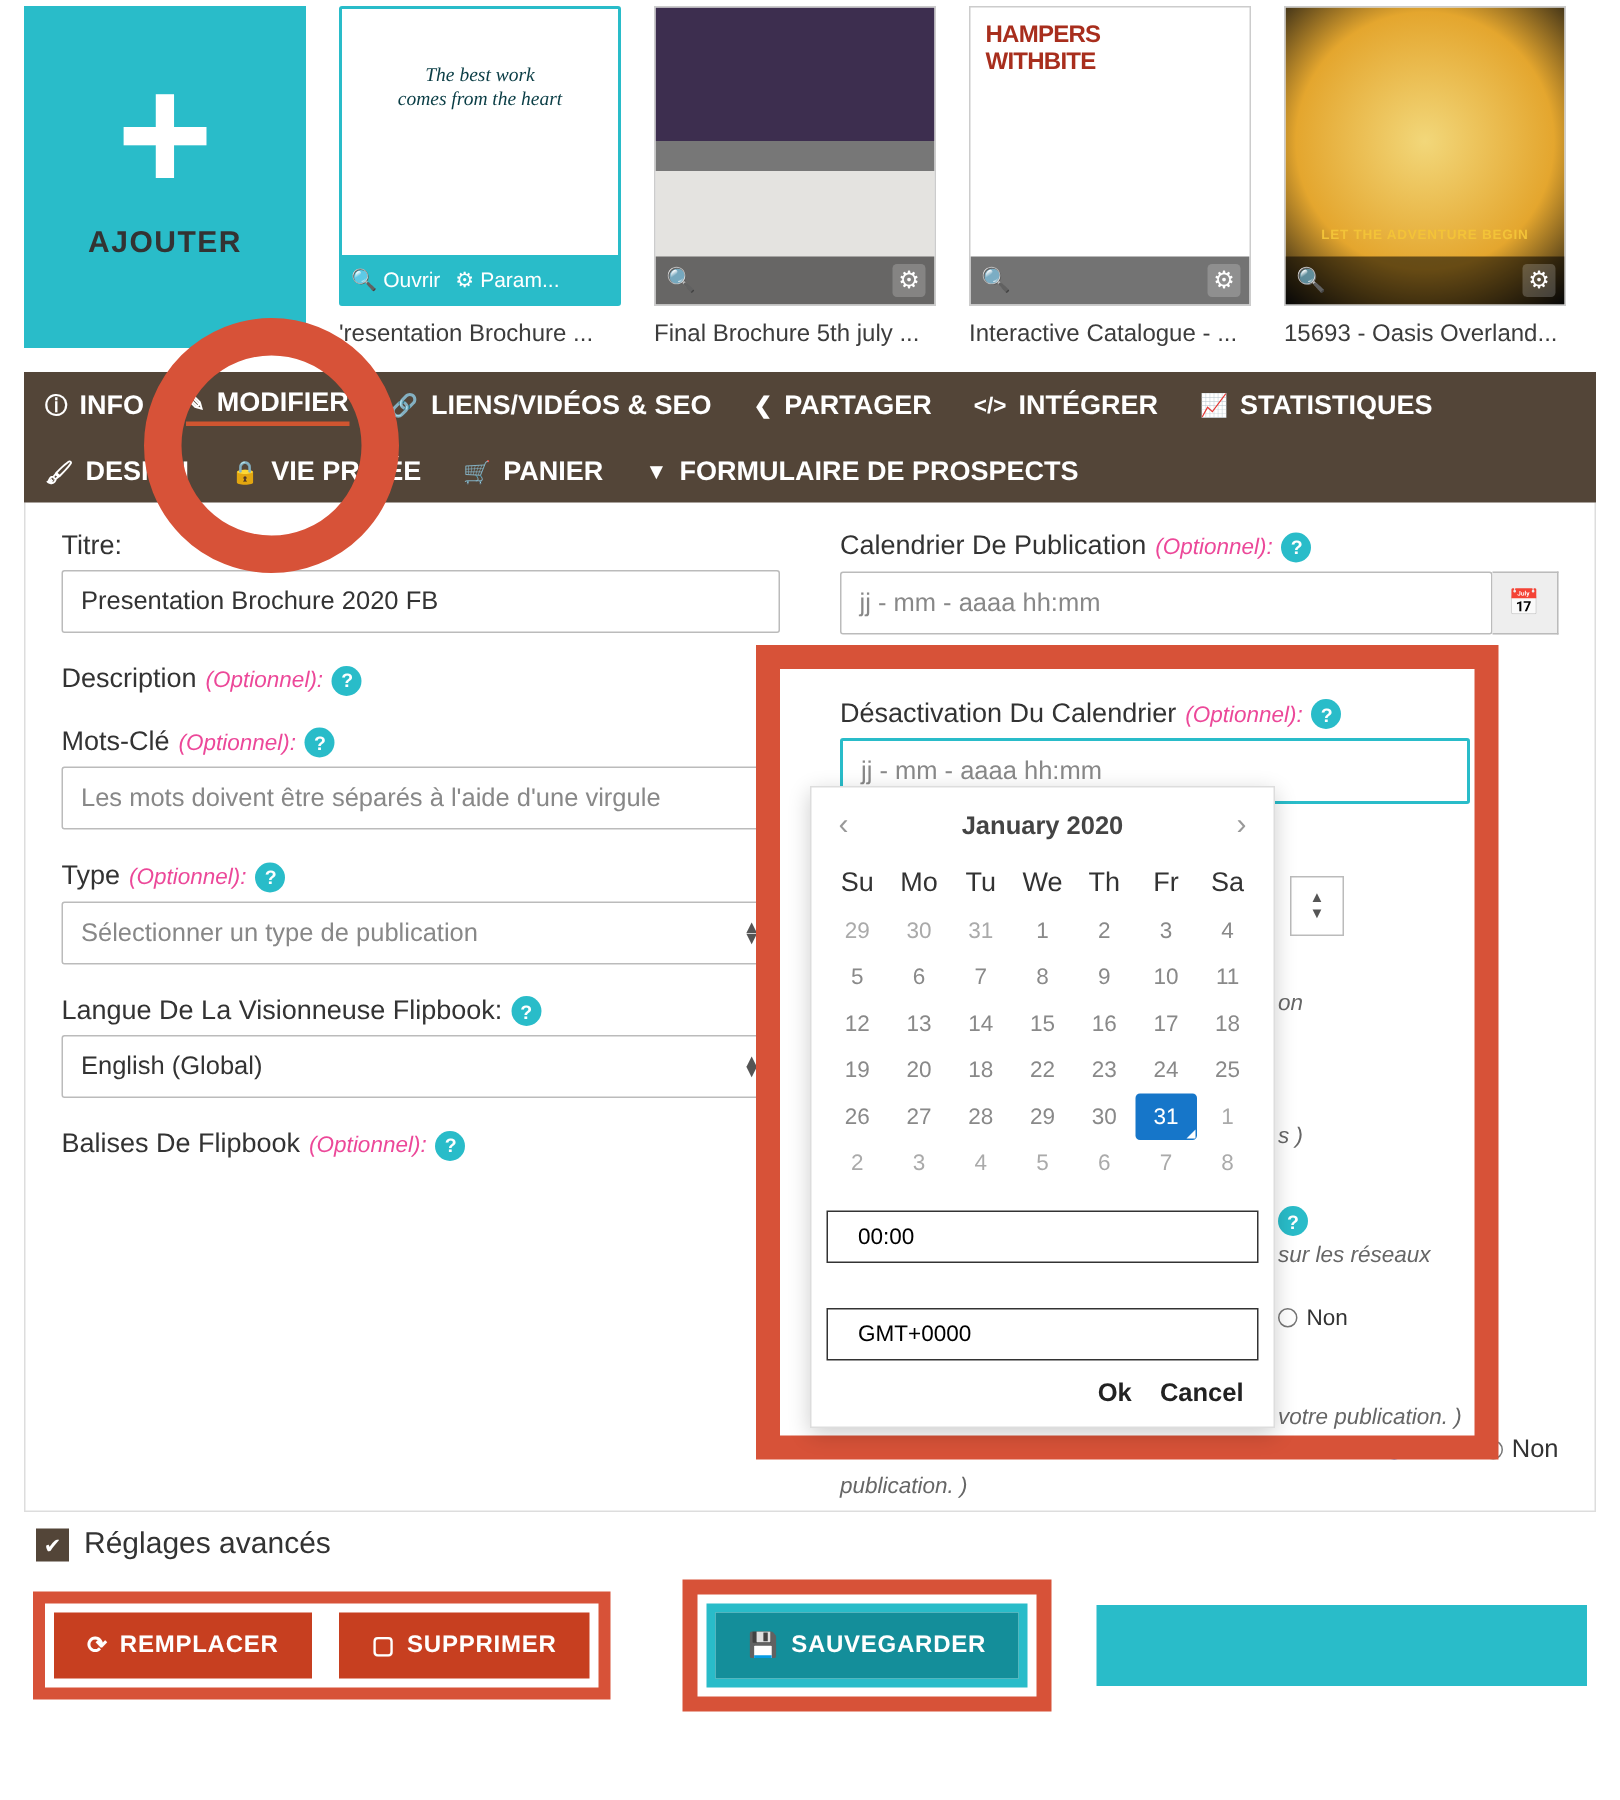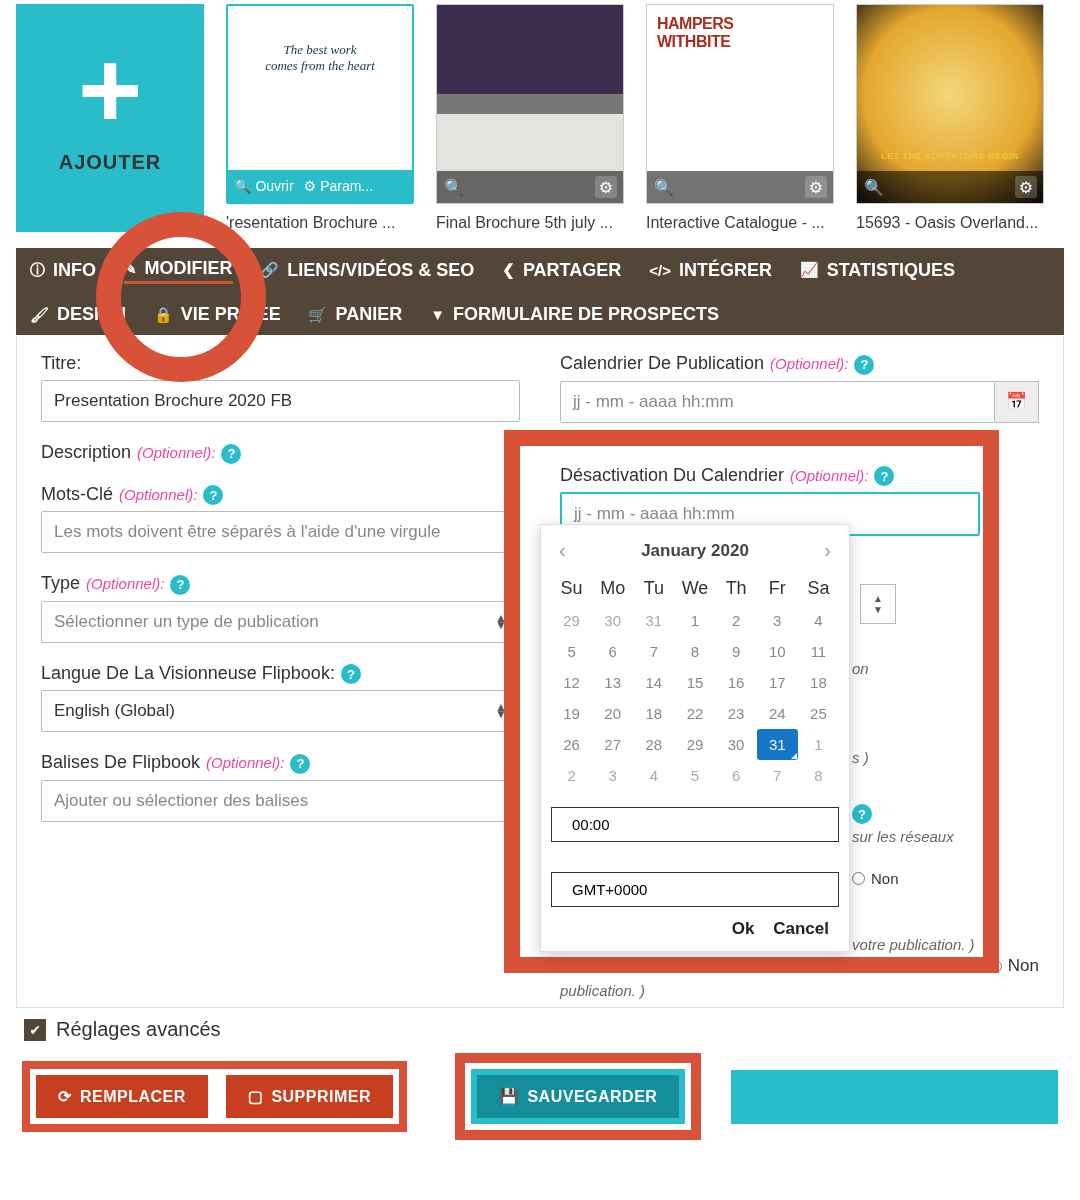--- a/index.html
+++ b/index.html
@@ -238,21 +238,20 @@
           <span>English (Global)</span>
           <span class="car">▲<br>▼</span>
         </div>
     </div>
     <div class="field">
       <div class="lbl">
           <span>Balises De Flipbook</span> 
           <span class="opt">(Optionnel):</span> 
           <span class="help">?</span>
         </div>
-      <input type="text" placeholder="Ajouter ou sélectioner des balises" style="">
     </div>
   </div>
 
   <div class="col" style="position:relative;">
     <div class="field">
       <div class="lbl">
           <span>Calendrier De Publication</span> 
           <span class="opt">(Optionnel):</span> 
           <span class="help">?</span>
         </div>

